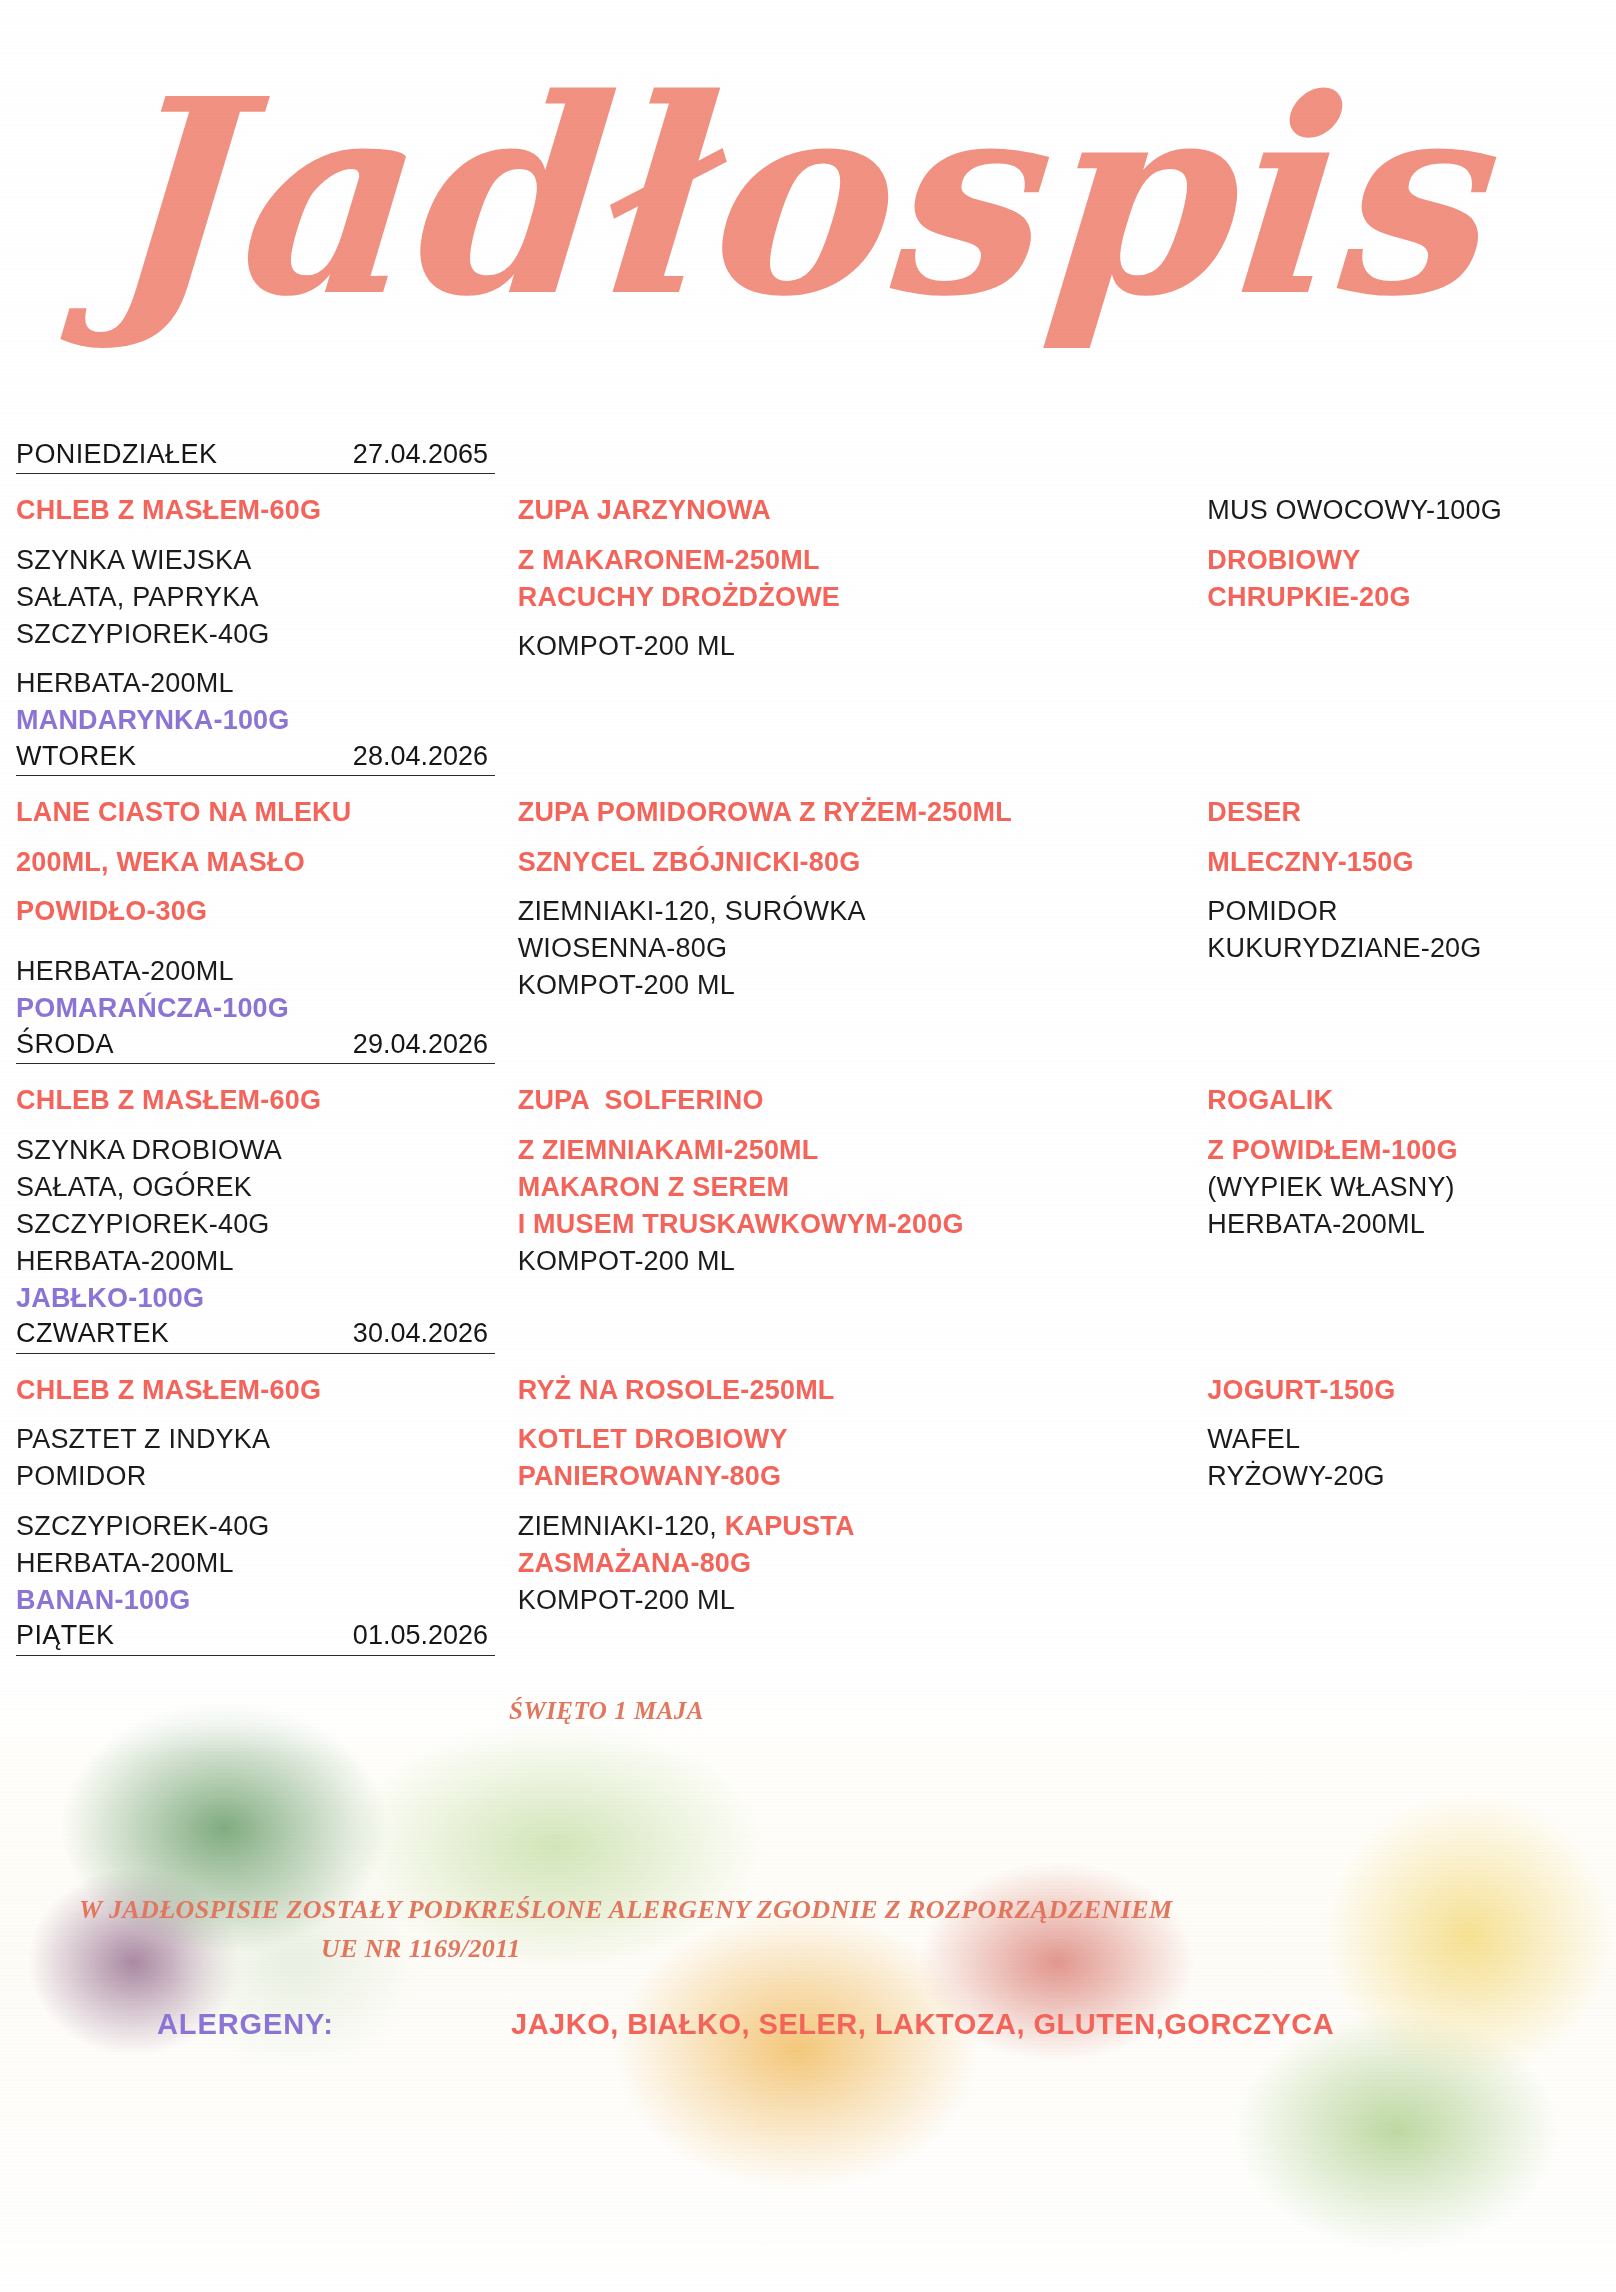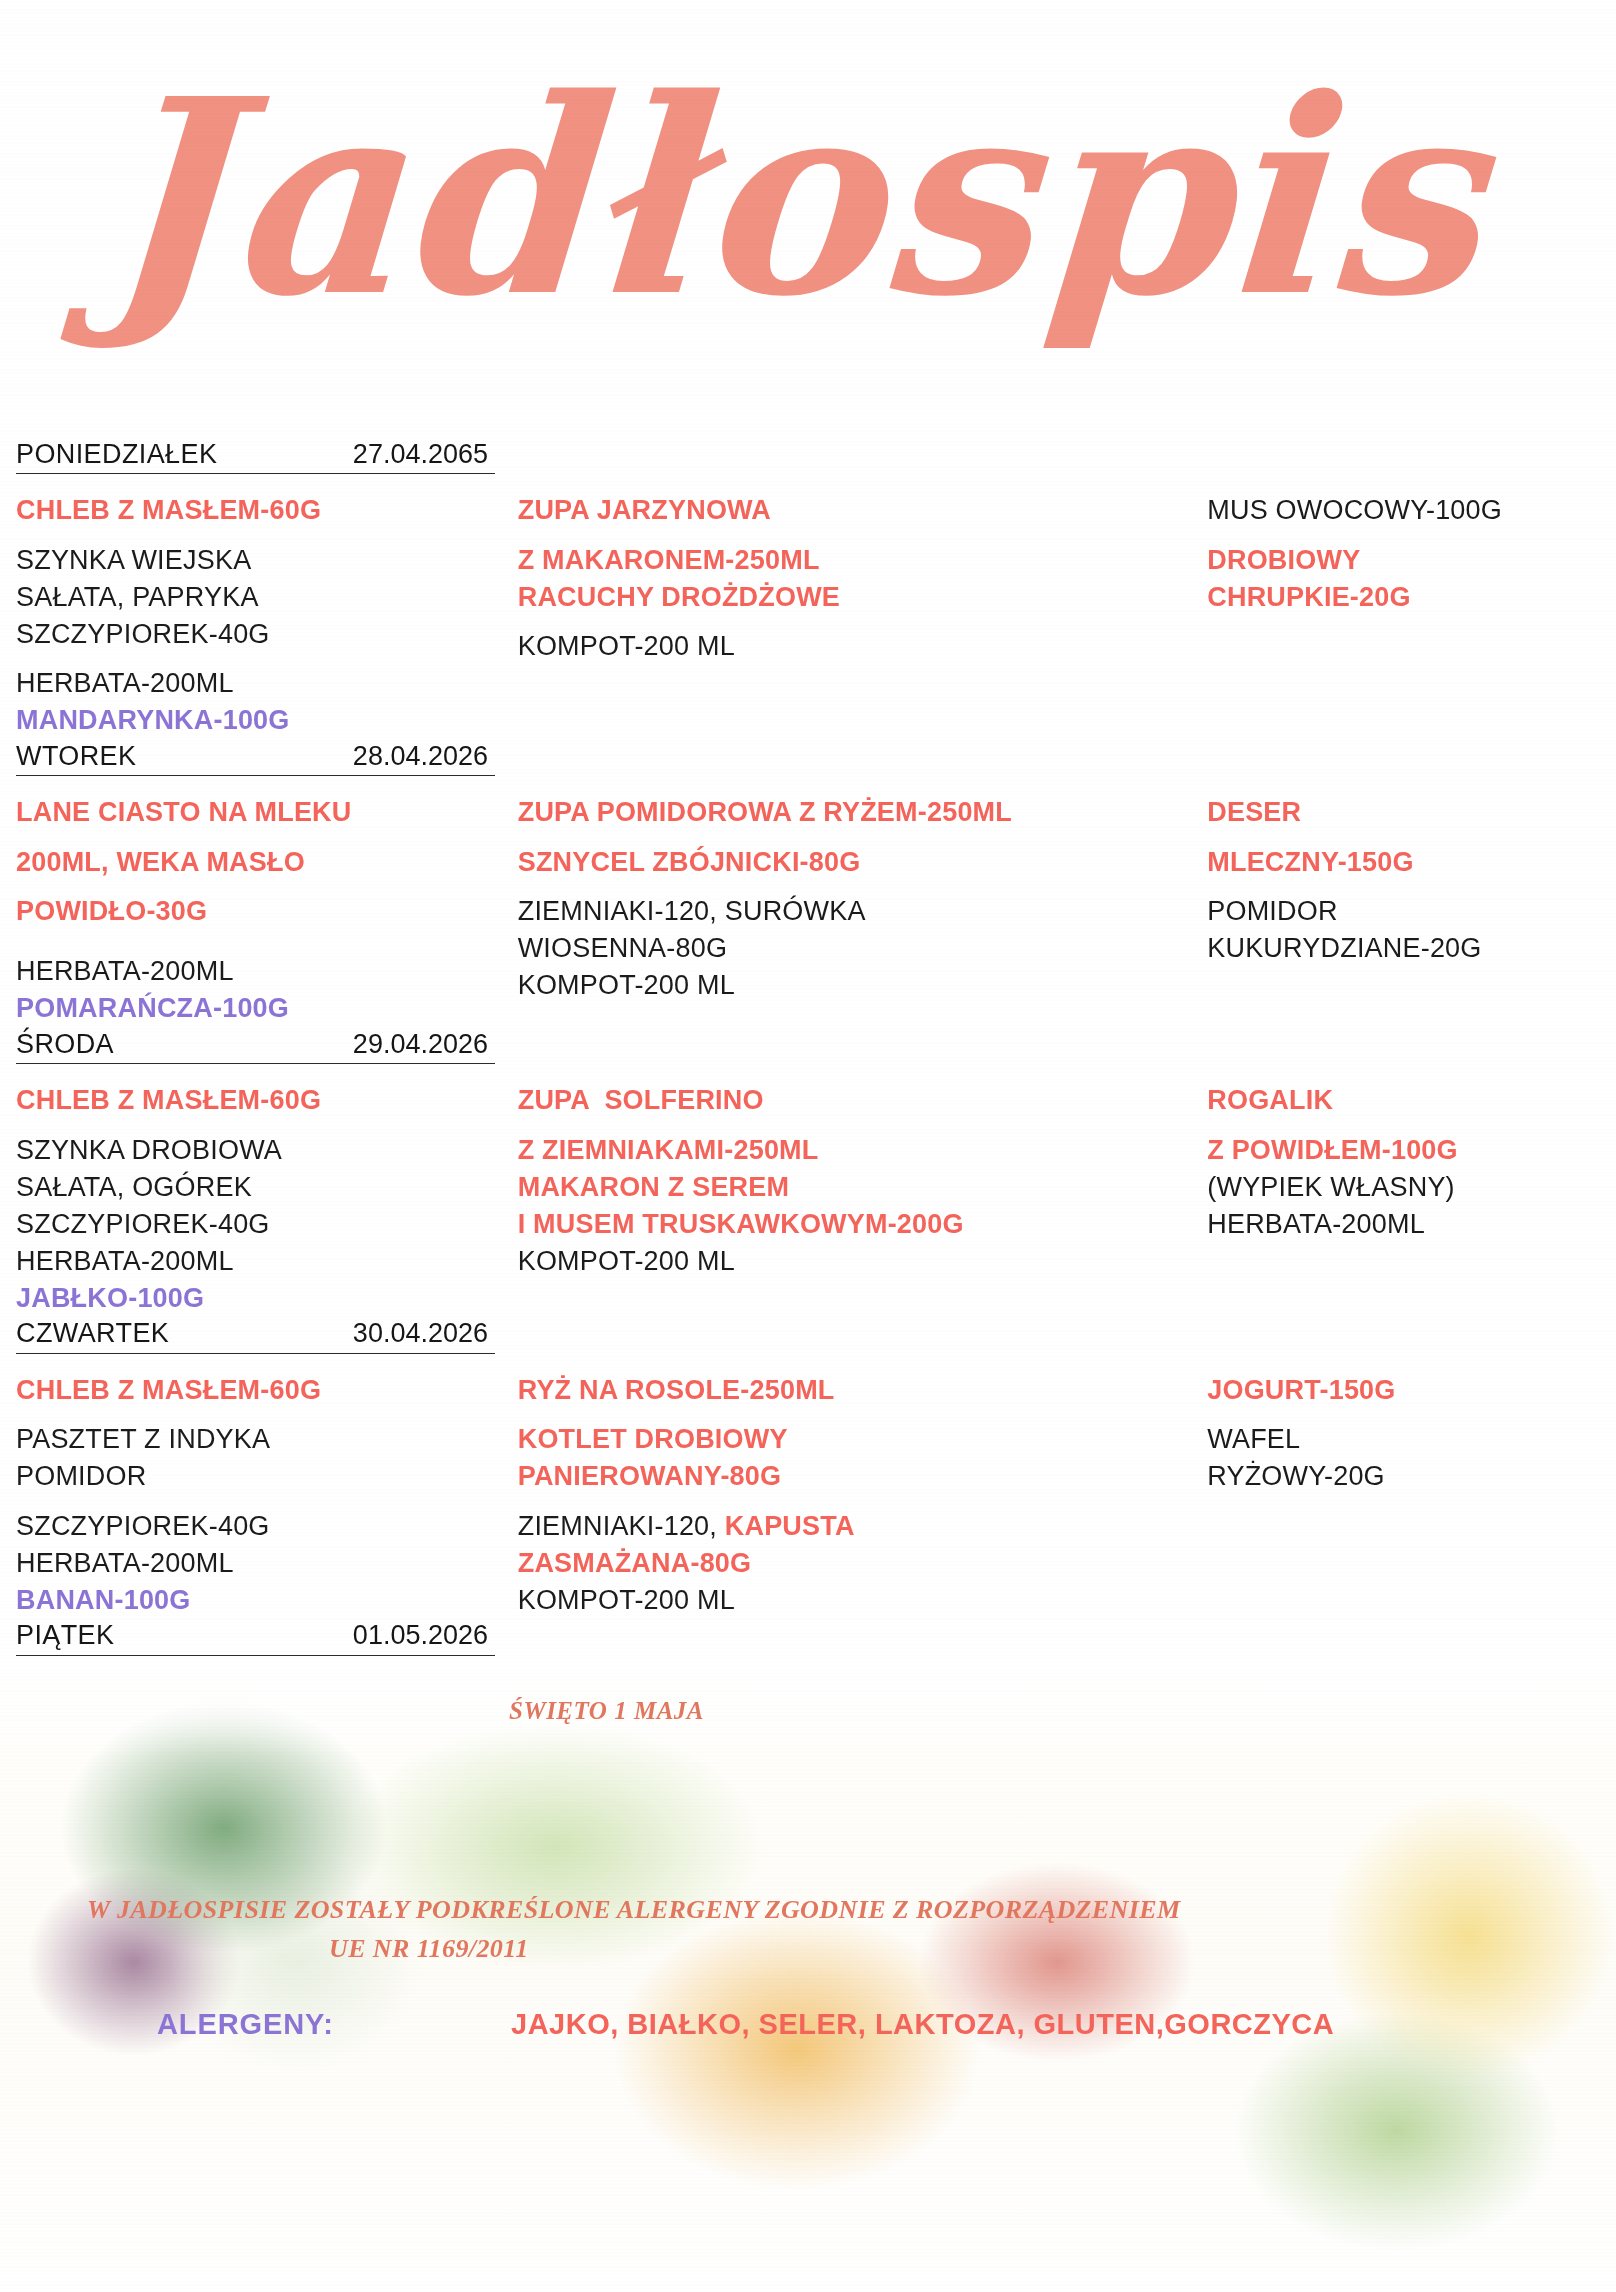--- a/index.html
+++ b/index.html
@@ -152,21 +152,20 @@
     left: 79px;
     top: 1890px;
     width: 1343px;
     font-family: "Liberation Serif", serif;
     font-style: italic;
     font-weight: 700;
     font-size: 26px;
     line-height: 39px;
     color: #e2775f;
     letter-spacing: 0.4px;
-    margin-left: 8px;
   }
   .allergen-note .l2 {
     display: block;
     margin-left: 242px;
   }
   .allergen-row {
     position: absolute;
     left: 157px;
     top: 2008px;
     width: 1397px;

